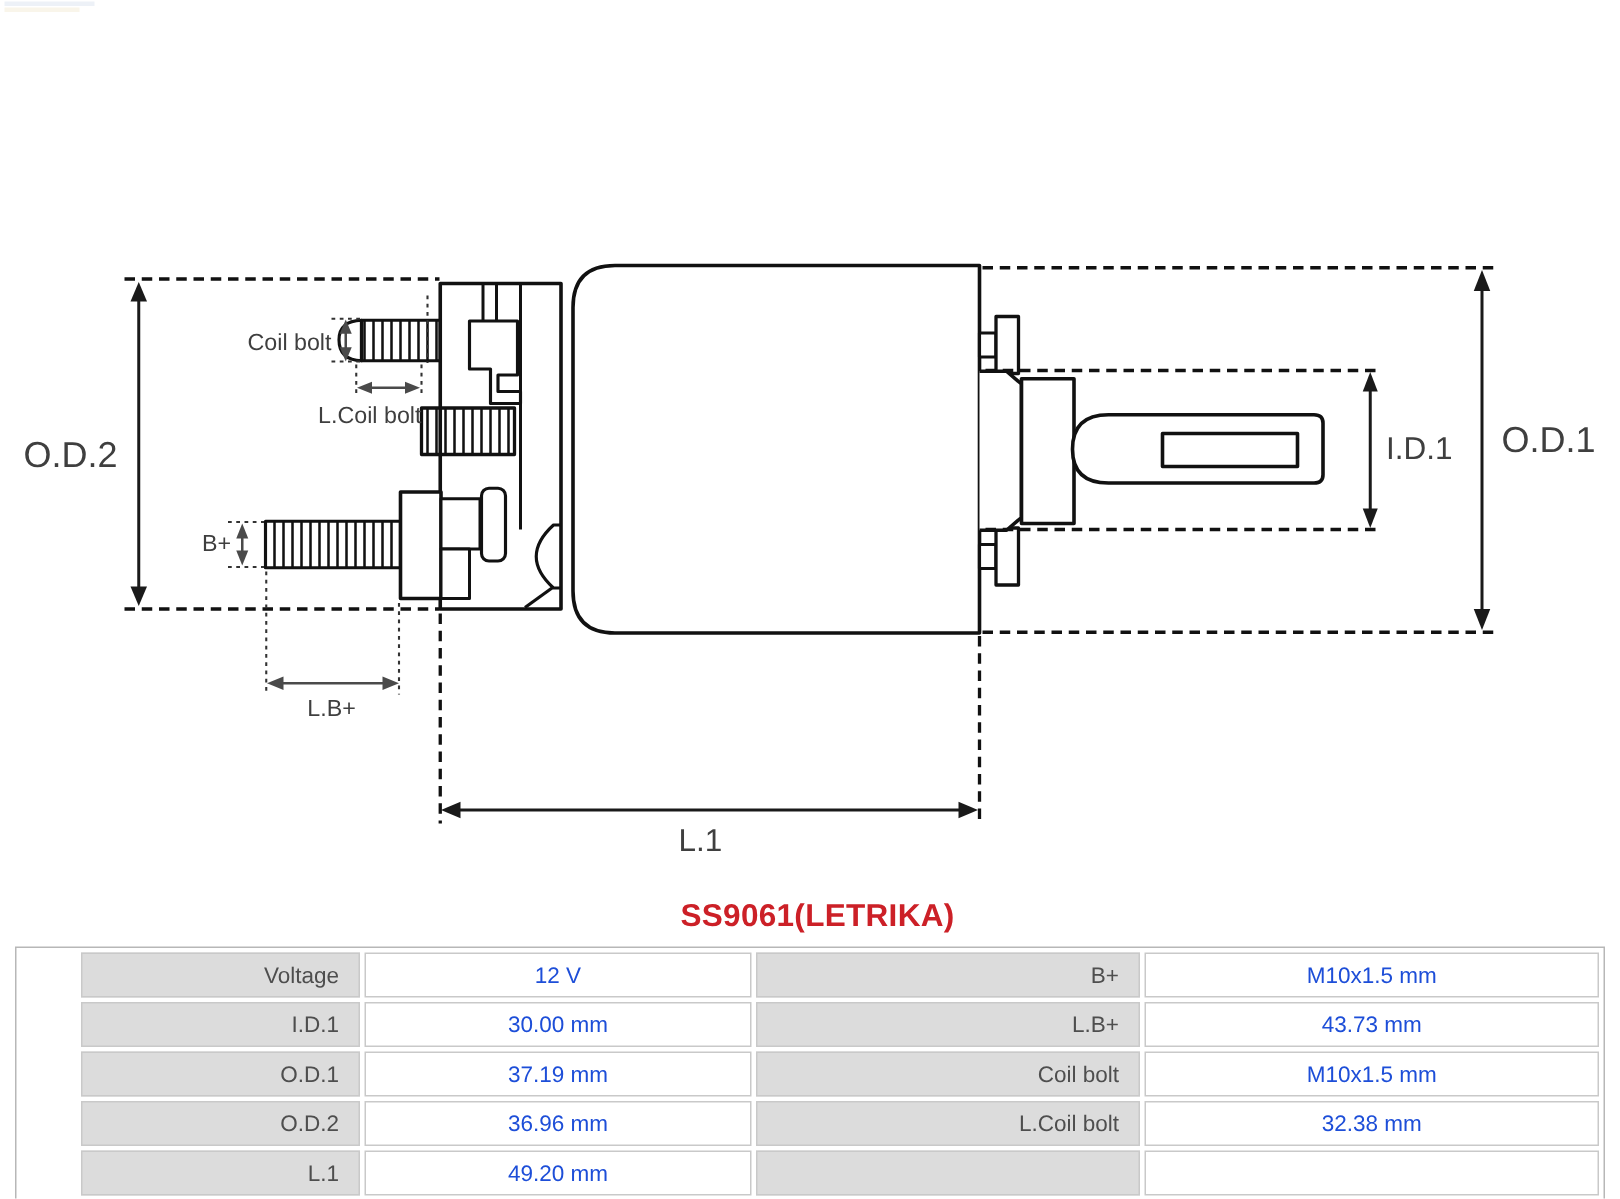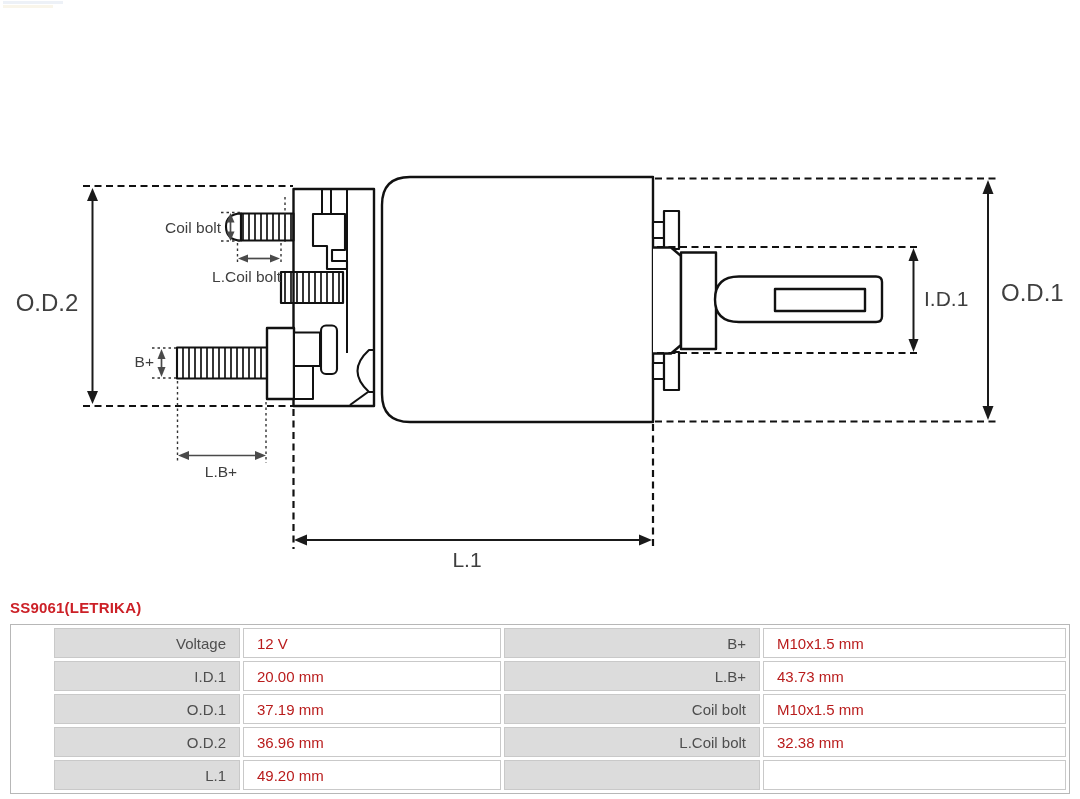--- a/index.html
+++ b/index.html
@@ -1,24 +1,24 @@
 <!DOCTYPE html>
 <html><head>
 <meta charset="utf-8">
 <style>
   html,body{margin:0;padding:0;background:#ffffff;}
   body{width:1080px;height:799px;font-family:"Liberation Sans",sans-serif;position:relative;overflow:hidden;}
   .diagram-wrap{width:1080px;height:592px;position:relative;}
   svg{display:block;}
-  .page-title{margin:7px 0 8px 10px;font-size:15px;font-weight:600;letter-spacing:0.2px;color:#cc2027;}
+  .page-title{margin:7px 0 8px 10px;font-size:21px;font-weight:600;letter-spacing:0.2px;color:#cc2027;text-align:center;}
   .spec-table-wrap{margin:0 10px;}
   table.spec{width:1060px;border-collapse:separate;border-spacing:3px;border:1px solid #b7b7b7;background:#ffffff;table-layout:fixed;padding-left:40px;}
   table.spec td{height:22px;padding:3px 13px;font-size:15px;border:1px solid #c9c9c9;overflow:hidden;white-space:nowrap;}
   td.lbl{background:#dcdcdc;color:#4e4e4e;text-align:right;border-color:#c6c6c6;}
-  td.val{background:#ffffff;color:#b91c1c;text-align:left;}
+  td.val{background:#ffffff;color:#1d4ed8;text-align:center;}
   .c1{width:186px;} .c2{width:258px;} .c3{width:256px;} .c4{width:auto;}
 </style>
 </head>
 <body>
 
 <div class="diagram-wrap">
 <svg width="1080" height="592" viewBox="0 0 1080 592" xmlns="http://www.w3.org/2000/svg">
   <defs>
     <pattern id="hatch" width="6" height="8" patternUnits="userSpaceOnUse">
       <path d="M3,0 V8" stroke="#111" stroke-width="1.7"></path>
@@ -171,21 +171,21 @@
       </colgroup>
     <tbody>
       <tr>
         <td class="lbl">Voltage</td>
         <td class="val">12 V</td>
         <td class="lbl">B+</td>
         <td class="val">M10x1.5 mm</td>
       </tr>
       <tr>
         <td class="lbl">I.D.1</td>
-        <td class="val">20.00 mm</td>
+        <td class="val">30.00 mm</td>
         <td class="lbl">L.B+</td>
         <td class="val">43.73 mm</td>
       </tr>
       <tr>
         <td class="lbl">O.D.1</td>
         <td class="val">37.19 mm</td>
         <td class="lbl">Coil bolt</td>
         <td class="val">M10x1.5 mm</td>
       </tr>
       <tr>

